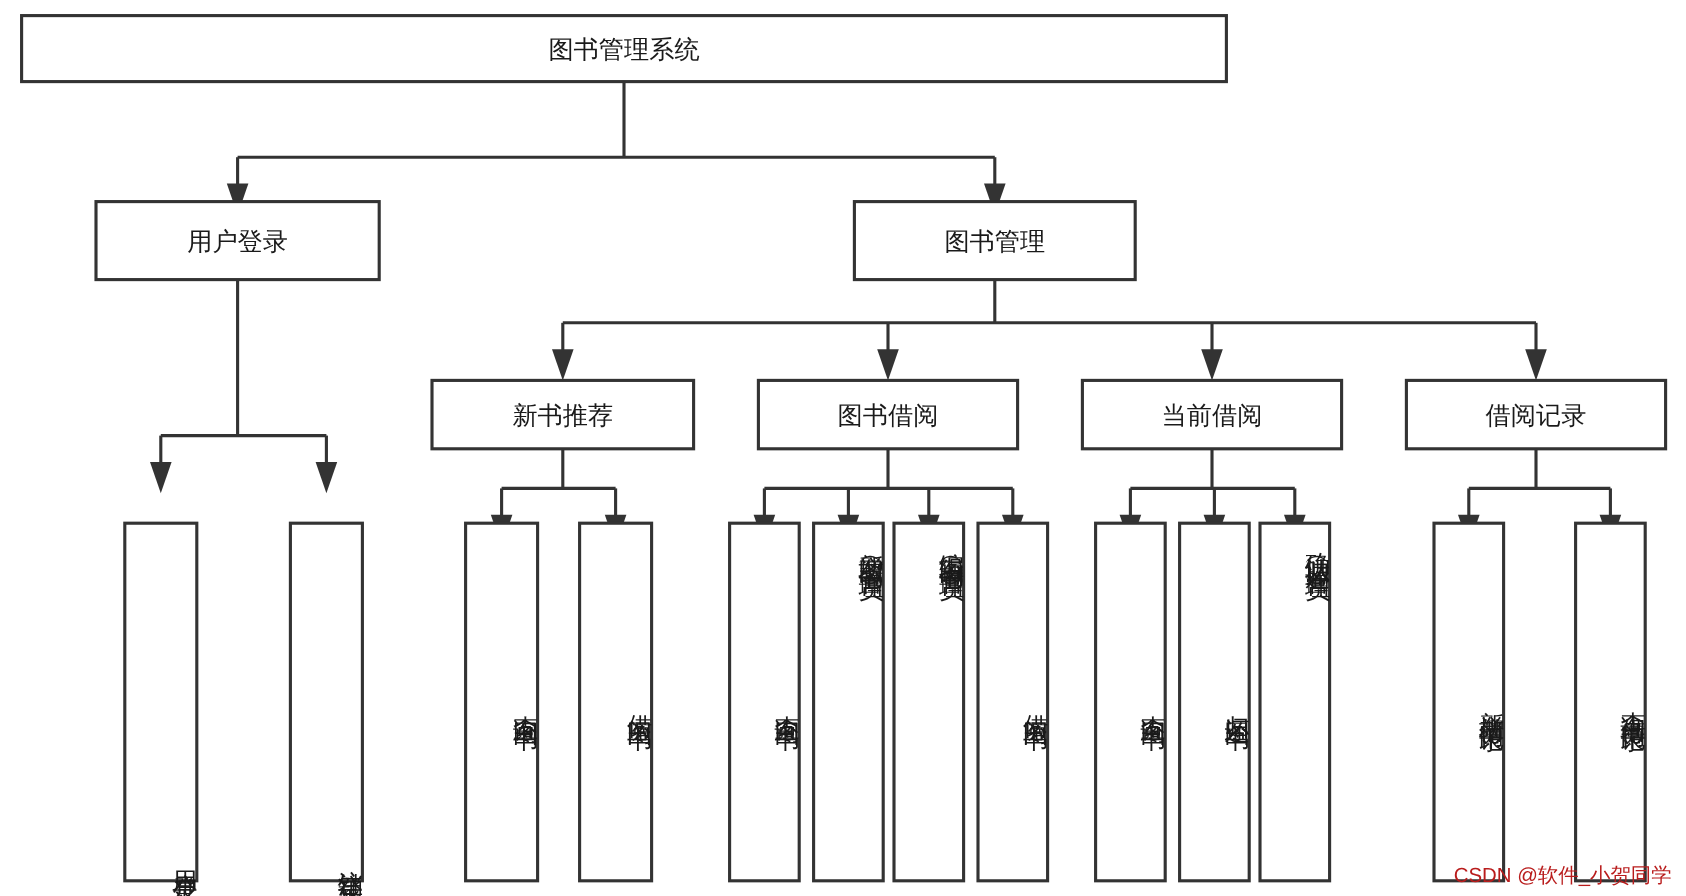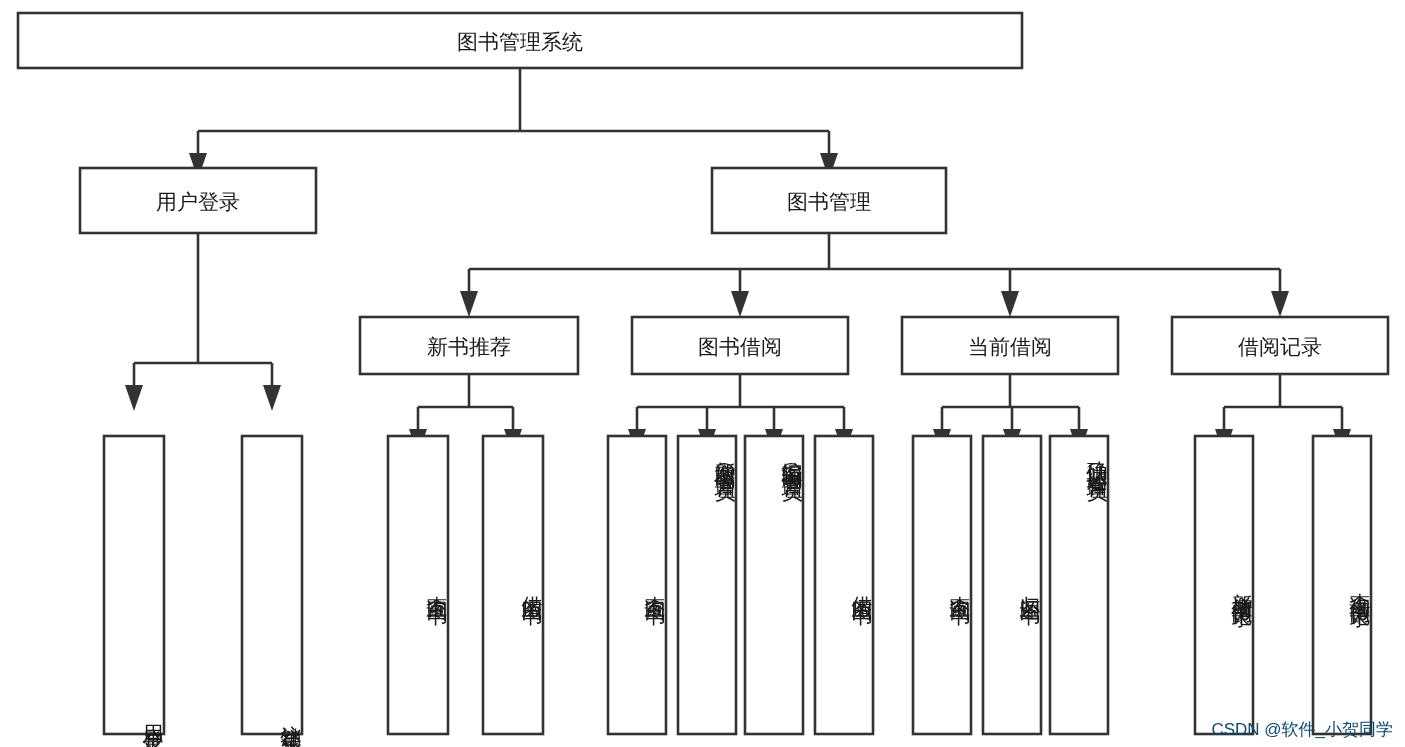--- a/index.html
+++ b/index.html
@@ -58,21 +58,21 @@
     line-height: 1;
     white-space: nowrap;
     pointer-events: none;
   }
   .watermark {
     position: absolute;
     right: 8px;
     bottom: 6px;
     font-family: "Liberation Sans", "DejaVu Sans", sans-serif;
     font-size: 17px;
-    color: #0c4a6e;
+    color: #b91c1c;
     white-space: nowrap;
     pointer-events: none;
   }
 </style>
 </head>
 <body>
 
 <div id="diagram-root">
 
   <svg class="diagram-canvas" viewBox="0 0 1405 747">

